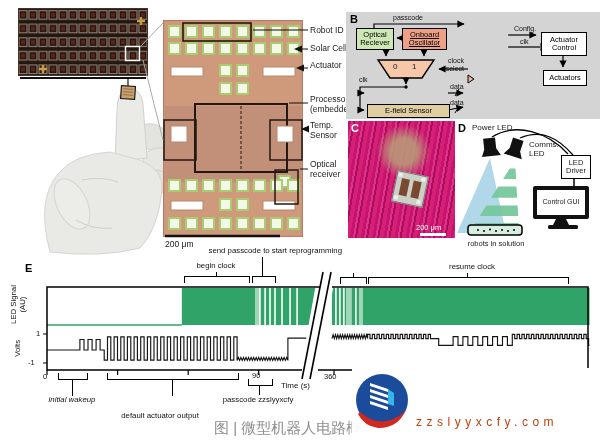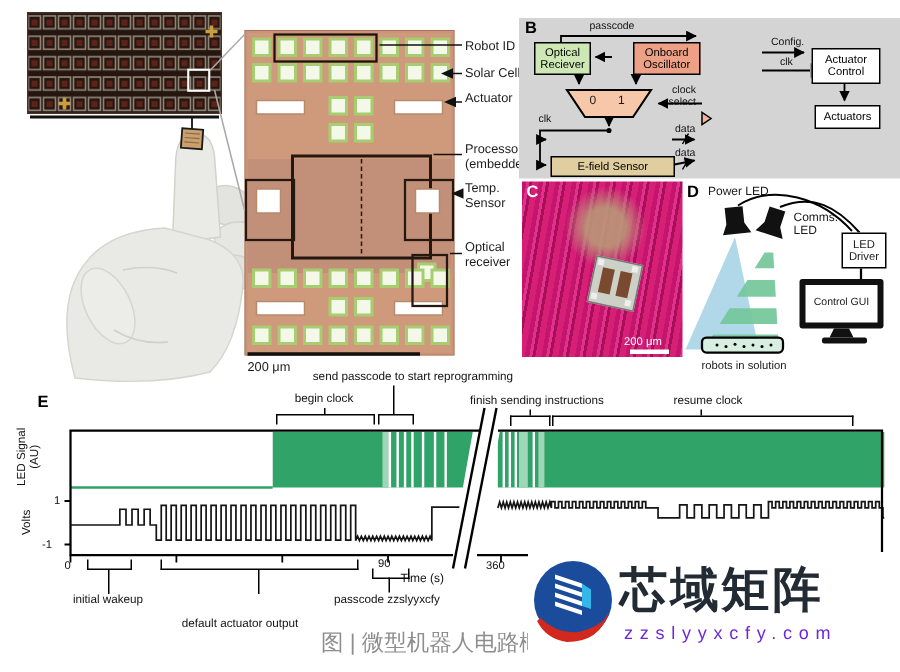--- a/index.html
+++ b/index.html
@@ -168,21 +168,21 @@
       <path d="M162,35 H194" fill="none" stroke="#000" stroke-width="1.2"></path>
       <path d="M217,42 V55" fill="none" stroke="#000" stroke-width="1.2" marker-end="url(#ar)"></path>
       <polygon points="46,22 46,30 40,26" fill="#cde8b4" stroke="#000" stroke-width="1"></polygon>
       <polygon points="122,63 122,71 128,67" fill="#edb698" stroke="#000" stroke-width="1"></polygon>
       <polygon points="195,31 195,39 201,35" fill="#fff" stroke="#000" stroke-width="1"></polygon>
     </svg>
     <div class="bbox" style="left:10px;top:16px;width:36px;height:20px;background:#cde8b4;">
         <span class="pre">Optical
 Reciever</span>
       </div>
-    <div class="bbox" style="left:76px;top:16px;width:43px;height:20px;background:#eda085;">
+    <div class="bbox" style="left:56px;top:16px;width:43px;height:20px;background:#eda085;text-decoration:underline;">
         <span class="pre">Onboard
 Oscillator</span>
       </div>
     <div class="bbox" style="left:195px;top:20px;width:44px;height:22px;background:#fff;">
         <span class="pre">Actuator
 Control</span>
       </div>
     <div class="bbox" style="left:197px;top:58px;width:42px;height:14px;background:#fff;">
         <span>Actuators</span>
       </div>
@@ -284,44 +284,43 @@
       <line x1="331" y1="26" x2="310" y2="133" stroke="#000" stroke-width="1.6"></line>
       <path d="M320,41 H47 V124 H302" fill="none" stroke="#000" stroke-width="1.5"></path>
       <path d="M332,41 H588 V124 M588,124 H318" fill="none" stroke="#000" stroke-width="1.5"></path>
       <path d="M43,88 H47 M43,117 H47" stroke="#000" stroke-width="1.2"></path>
       <path d="M47,124 V129 M117.6,124 V129 M188.2,124 V129 M258.7,124 V129 M334,124 V129 M404.6,124 V129 M475.2,124 V129 M545.8,124 V129" stroke="#000" stroke-width="1.2"></path>
     </g>
   </svg>
 
   <div class="eann" style="left:162px;top:247px;width:180px;text-align:right;">send passcode to start reprogramming</div>
   <div class="eann" style="left:166px;top:262px;width:100px;">begin clock</div>
-  <div class="eann" style="left:288px;top:263px;width:140px;">finish sending instructions</div>
   <div class="eann" style="left:412px;top:263px;width:120px;">resume clock</div>
   <div class="stem" style="left:261.5px;top:257px;height:19px;"></div>
   <div class="brk-dn" style="left:252px;top:276px;width:22px;"></div>
   <div class="stem" style="left:215.5px;top:272px;height:4px;"></div>
   <div class="brk-dn" style="left:184px;top:276px;width:64px;"></div>
   <div class="stem" style="left:352.5px;top:273px;height:4px;"></div>
   <div class="brk-dn" style="left:340px;top:277px;width:25px;"></div>
   <div class="stem" style="left:467px;top:273px;height:4px;"></div>
   <div class="brk-dn" style="left:368px;top:277px;width:199px;"></div>
 
   <div class="eann pre" style="left:-17px;top:296px;width:72px;transform:rotate(-90deg);font-size:7.8px;">LED Signal
 (AU)</div>
   <div class="eann" style="left:-2px;top:344px;width:40px;transform:rotate(-90deg);font-size:7.8px;">Volts</div>
   <div class="etick" style="left:36px;top:329px;">1</div>
   <div class="etick" style="left:28px;top:358px;">-1</div>
   <div class="etick" style="left:43px;top:372px;">0</div>
   <div class="etick" style="left:252px;top:371px;">90</div>
   <div class="etick" style="left:324px;top:372px;">360</div>
-  <div class="etick" style="left:267px;top:381px;font-size:8px;">Time (s)</div>
+  <div class="etick" style="left:281px;top:381px;font-size:8px;">Time (s)</div>
 
   <div class="brk-up" style="left:58px;top:373px;width:28px;"></div>
   <div class="stem" style="left:71.5px;top:380px;height:16px;"></div>
-  <div class="eann" style="left:22px;top:396px;width:100px;">initial wakeup</div>
+  <div class="eann" style="left:22px;top:396px;width:100px;font-style:italic;">initial wakeup</div>
   <div class="brk-up" style="left:107px;top:373px;width:130px;"></div>
   <div class="stem" style="left:171.5px;top:380px;height:16px;"></div>
   <div class="eann" style="left:90px;top:396px;width:140px;margin-top:16px;">default actuator output</div>
   <div class="brk-up" style="left:248px;top:379px;width:23px;"></div>
   <div class="stem" style="left:259px;top:385px;height:10px;"></div>
   <div class="eann" style="left:188px;top:396px;width:140px;">passcode zzslyyxcfy</div>
 
   <div class="abs" style="left:214px;top:419px;font-size:15px;color:#8e8e8e;z-index:5;">图 | 微型机器人电路概览（来源：</div>
 
   <div class="abs" style="left:352px;top:368px;width:248px;height:78px;background:#fff;z-index:10;">
@@ -329,16 +328,15 @@
       <circle cx="30" cy="32" r="26" fill="#1b4c9c"></circle>
       <polygon points="36,21 42,25 42,38 36,36" fill="#35b6e8"></polygon>
       <g fill="#fff">
         <polygon points="18,15 36,21 36,24 18,18"></polygon>
         <polygon points="18,21 36,27 36,30 18,24"></polygon>
         <polygon points="18,27 36,33 36,36 18,30"></polygon>
         <polygon points="18,33 36,39 36,42 18,36"></polygon>
       </g>
       <path d="M8,44 Q28,62 50,46 L54,40 Q48,60 26,60 Q12,58 6,46 Z" fill="#d2281e"></path>
     </svg>
-    <div class="abs" style="left:61px;top:4px;font-size:32px;font-weight:900;color:#222a33;letter-spacing:2px;">芯域矩阵</div>
-    <div class="abs" style="left:64px;top:47px;font-size:12px;color:#6d28d9;letter-spacing:4.5px;">zzslyyxcfy.com</div>
+    <div class="abs" style="left:64px;top:47px;font-size:12px;color:#c2410c;letter-spacing:4.5px;">zzslyyxcfy.com</div>
   </div>
 </div>
 
 </body></html>

